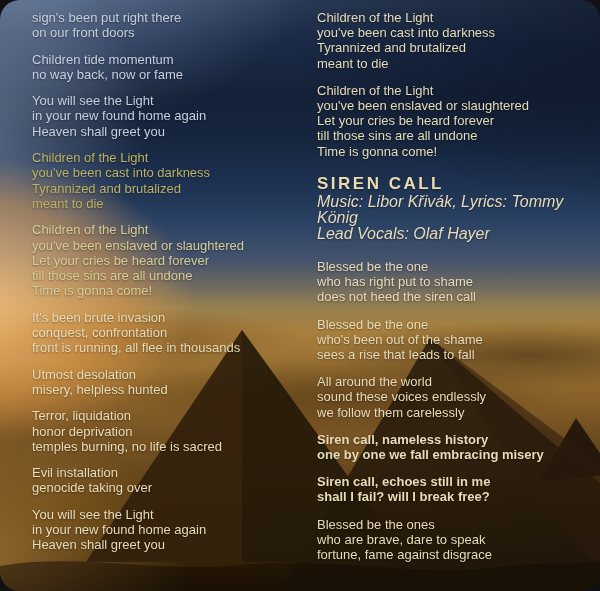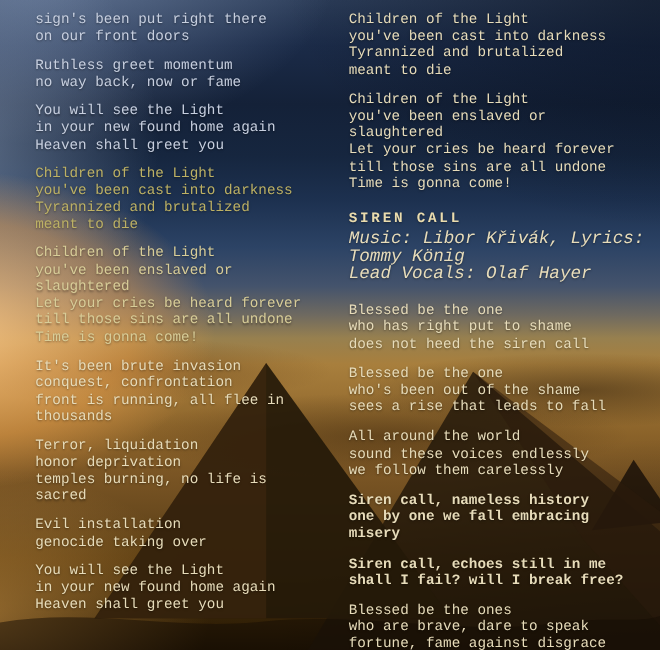--- a/index.html
+++ b/index.html
@@ -1,20 +1,21 @@
 <!DOCTYPE html>
 <html style="--text-mist: #c7cfdf; --text-gold: #bdb164; --text-goldcream: #d8cd98; --text-cream: #e7dcba; --title: #eadcae; --sky-top: #16233c; --sky-light-haze: #8ea2c4; --horizon-glow: #eca24e; --desert-gold: #a0742e; --desert-dark: #241705; --pyramid-silhouette: #241909;"><head>
 <meta charset="utf-8">
 <style>
   html,body{margin:0;padding:0;background:#111;}
   .page{
     position:relative;
     width:600px;height:591px;
     overflow:hidden;
-    font-family:Liberation Mono, monospace;
+    font-family:Liberation Sans, sans-serif;
+    border-radius:20px;
   }
   
   .bg{
     position:absolute;inset:0;
     background:
       
       radial-gradient(ellipse 310px 190px at -40px 300px, rgba(248,196,130,.9), rgba(236,162,78,.5) 52%, rgba(230,150,60,0) 76%),
       
       radial-gradient(ellipse 250px 280px at -30px 130px, rgba(160,178,205,.5), rgba(160,178,205,0) 70%),
       
@@ -48,21 +49,21 @@
   .stanza{margin-bottom:11px;}
   .col.right .stanza{margin-bottom:12px;}
   .stanza.bold .line{font-weight:700;}
   .tone-mist{color:var(--text-mist,#c7cfdf);}
   .tone-gold{color:var(--text-gold,#beb366);}
   .tone-goldcream{color:var(--text-goldcream,#d8cd98);}
   .tone-cream{color:var(--text-cream,#e6dbb9);}
   
   .song-header{margin-top:17px;margin-bottom:17px;}
   .song-title{
-    font-size:13px;font-weight:700;letter-spacing:2.5px;
+    font-size:17px;font-weight:700;letter-spacing:2.5px;
     color:var(--title,#eadcae);margin-bottom:3px;
   }
   .song-credit{
     font-style:italic;font-size:16px;line-height:16px;
     color:var(--text-cream,#e6dbb9);
   }
 </style>
 </head>
 <body>
 
@@ -81,21 +82,21 @@
 
     <path d="M0,566 C80,552 160,574 240,565 C330,556 420,578 500,567 C548,560 580,567 600,560 L600,591 L0,591 Z" fill="rgba(20,12,3,0.5)"></path>
   </svg>
 
   <div class="col left" id="left-col">
       <div class="stanza tone-mist">
         <div class="line">sign's been put right there</div>
         <div class="line">on our front doors</div>
       </div>
       <div class="stanza tone-mist">
-        <div class="line">Ruthless greet momentum</div>
+        <div class="line">Children tide momentum</div>
         <div class="line">no way back, now or fame</div>
       </div>
       <div class="stanza tone-mist">
         <div class="line">You will see the Light</div>
         <div class="line">in your new found home again</div>
         <div class="line">Heaven shall greet you</div>
       </div>
       <div class="stanza tone-gold">
         <div class="line">Children of the Light</div>
         <div class="line">you've been cast into darkness</div>
@@ -106,20 +107,24 @@
         <div class="line">Children of the Light</div>
         <div class="line">you've been enslaved or slaughtered</div>
         <div class="line">Let your cries be heard forever</div>
         <div class="line">till those sins are all undone</div>
         <div class="line">Time is gonna come!</div>
       </div>
       <div class="stanza tone-cream">
         <div class="line">It's been brute invasion</div>
         <div class="line">conquest, confrontation</div>
         <div class="line">front is running, all flee in thousands</div>
+      </div>
+      <div class="stanza tone-cream">
+        <div class="line">Utmost desolation</div>
+        <div class="line">misery, helpless hunted</div>
       </div>
       <div class="stanza tone-cream">
         <div class="line">Terror, liquidation</div>
         <div class="line">honor deprivation</div>
         <div class="line">temples burning, no life is sacred</div>
       </div>
       <div class="stanza tone-cream">
         <div class="line">Evil installation</div>
         <div class="line">genocide taking over</div>
       </div>

